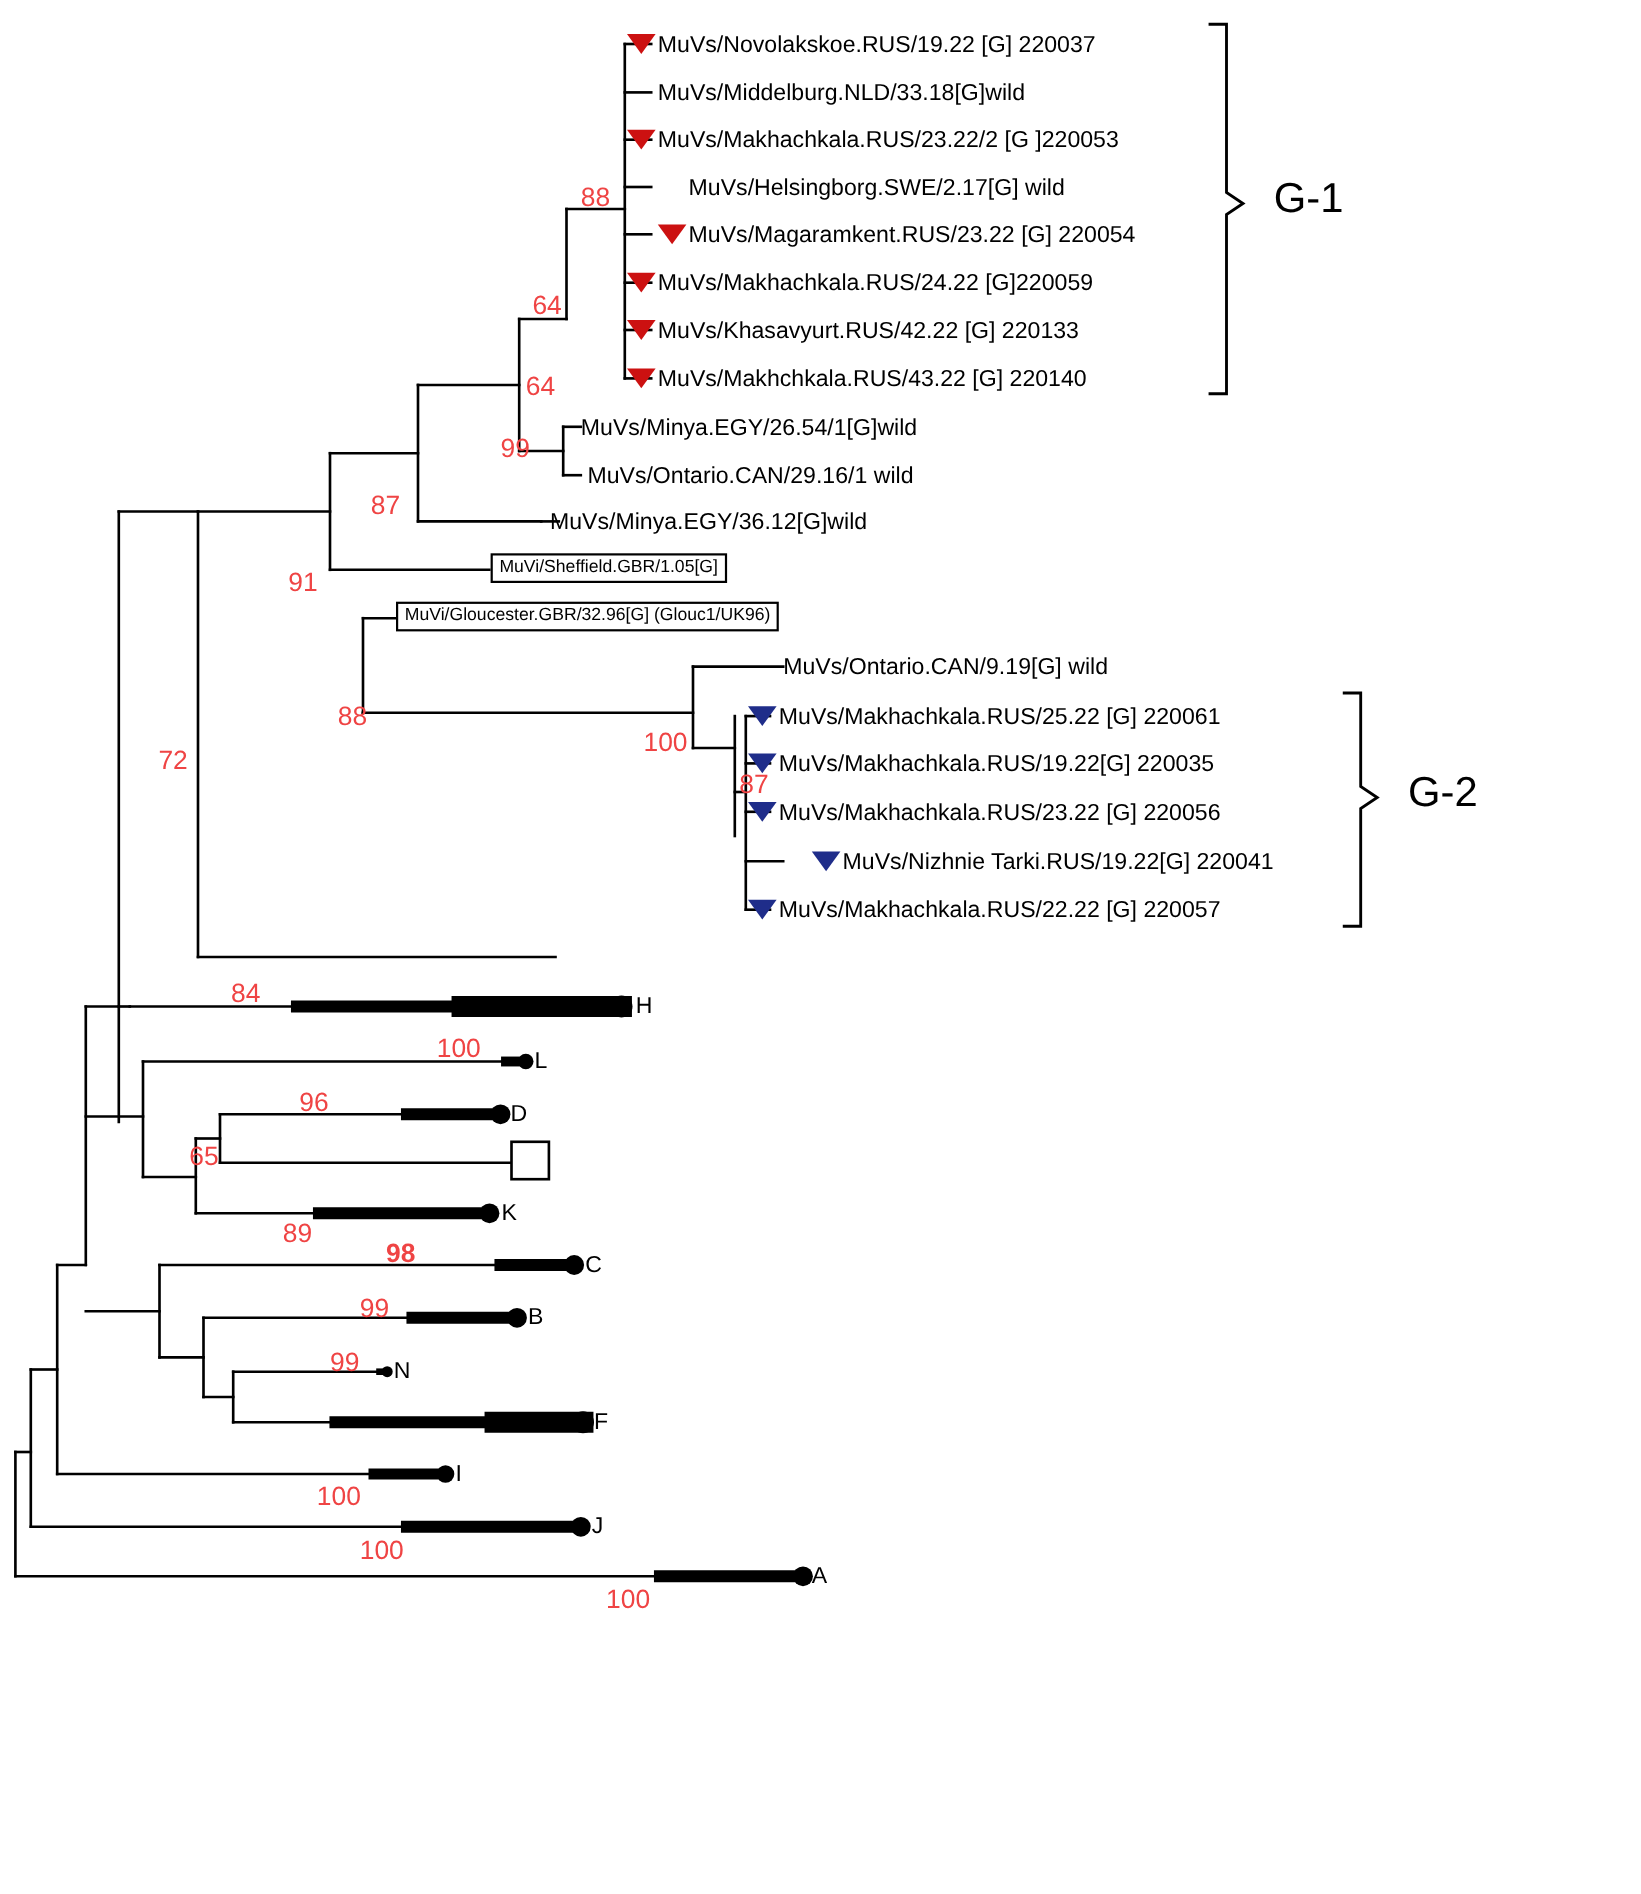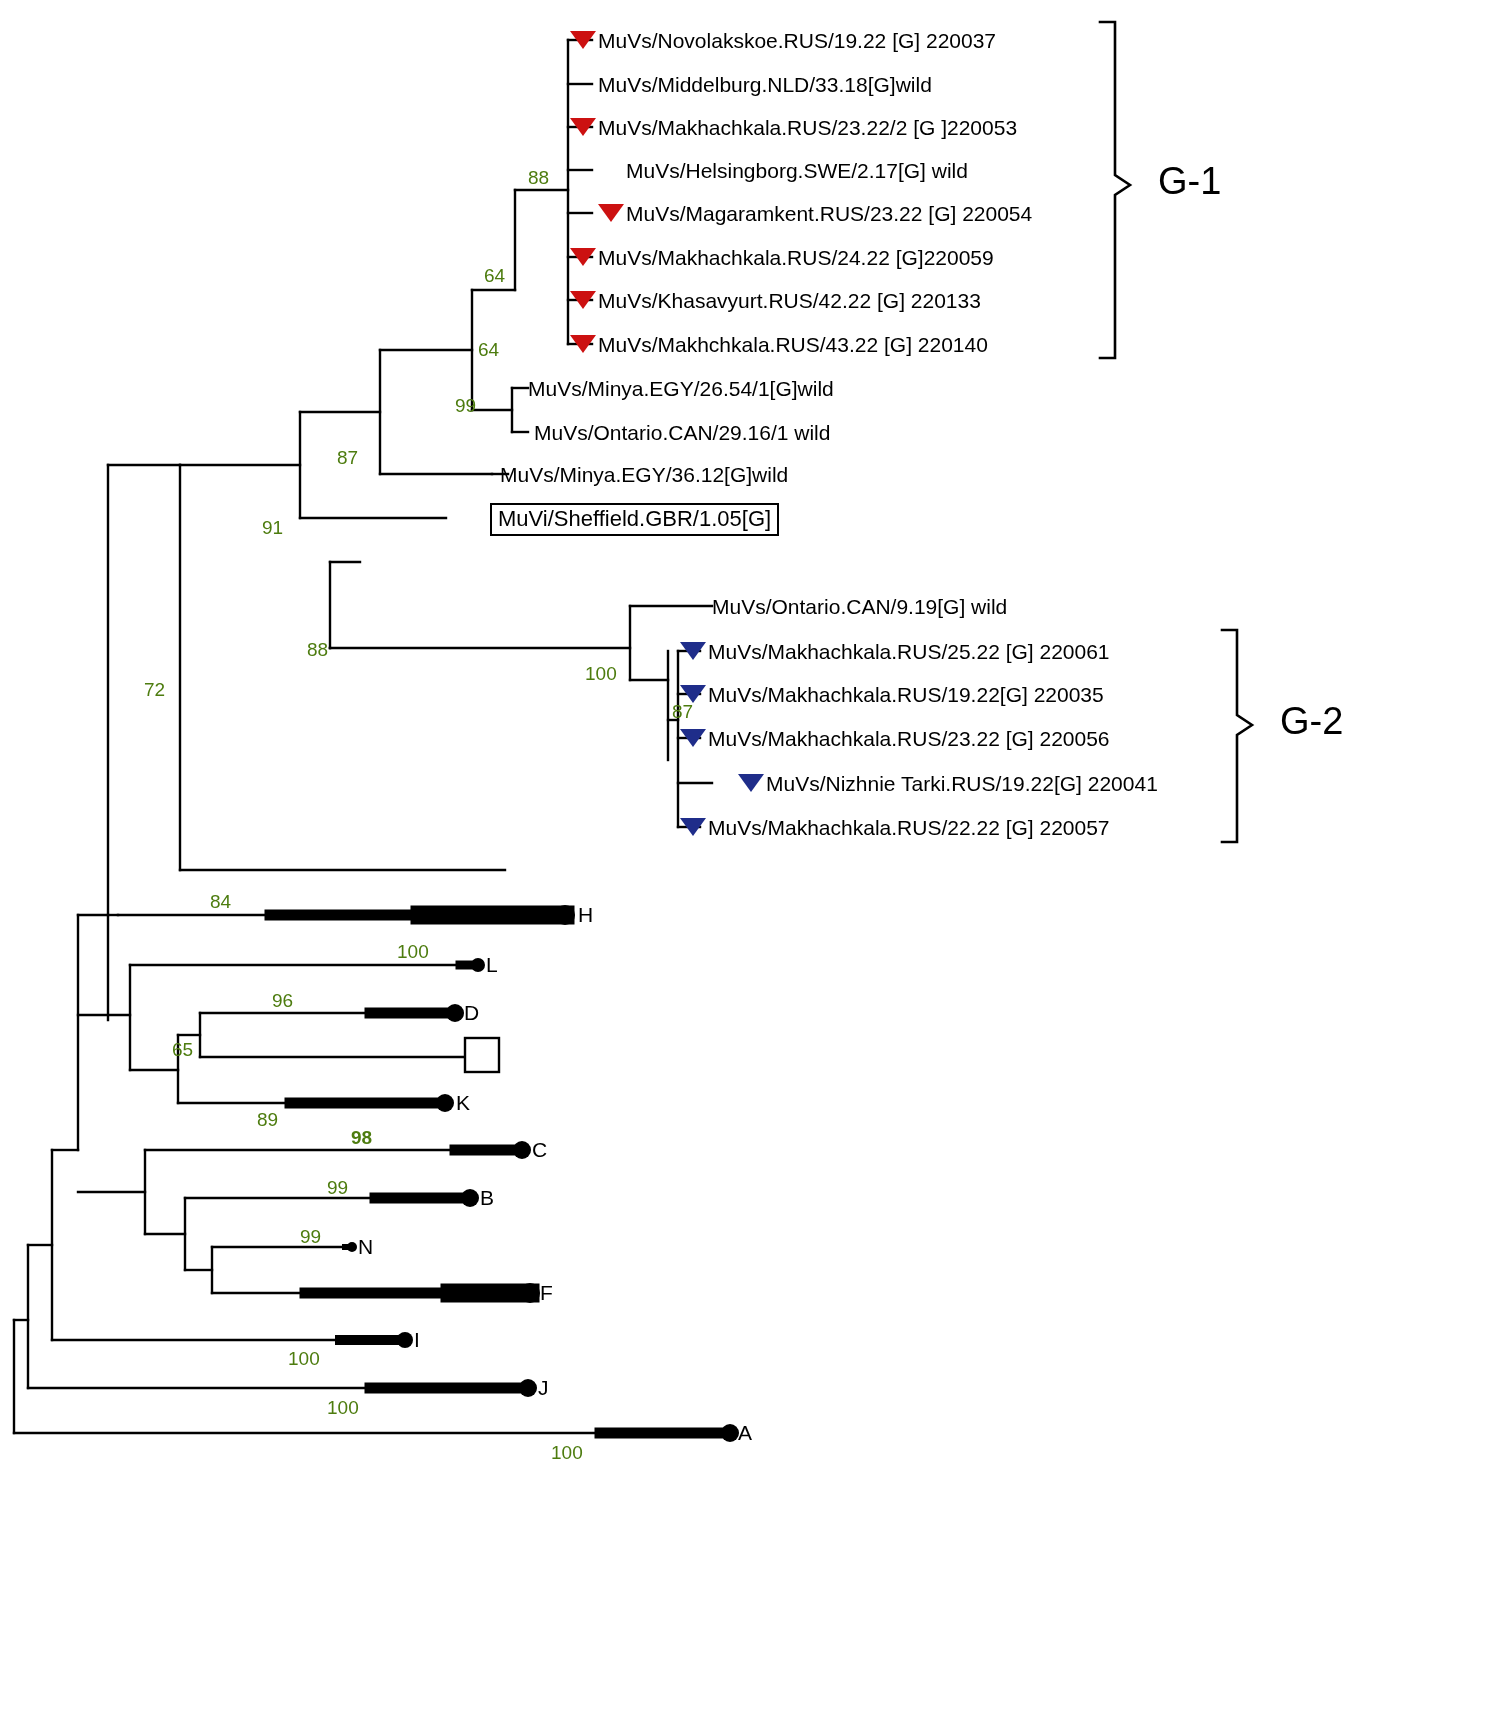--- a/index.html
+++ b/index.html
@@ -28,45 +28,44 @@
   .taxon-label {
     position: absolute;
     font-size: 21px;
     font-family: "Liberation Sans", sans-serif;
     color: #000;
     white-space: nowrap;
     line-height: 1;
   }
   .boot-label {
     position: absolute;
-    font-size: 19px;
-    font-family: "Liberation Sans", sans-serif;
-    color: #4d7c0f;
+    font-size: 24px;
+    font-family: "Liberation Sans", sans-serif;
+    color: #ef4444;
     white-space: nowrap;
     line-height: 1;
   }
   .clade-name {
     position: absolute;
     font-size: 38px;
     font-family: "Liberation Sans", sans-serif;
     color: #000;
     white-space: nowrap;
     line-height: 1;
   }
   .boxed-label {
     position: absolute;
-    font-size: 22px;
+    font-size: 16px;
     font-family: "Liberation Sans", sans-serif;
     color: #000;
     white-space: nowrap;
     border: 2px solid #000;
     background: #fff;
     padding: 3px 6px 4px 6px;
     line-height: 1;
-    margin-left: 44px;
   }
   .group-letter {
     position: absolute;
     font-size: 21px;
     font-family: "Liberation Sans", sans-serif;
     color: #000;
     white-space: nowrap;
     line-height: 1;
   }
   .marker {
@@ -265,20 +264,21 @@
   <div class="taxon-label" style="left:626px; top:160px;">MuVs/Helsingborg.SWE/2.17[G] wild</div>
   <div class="taxon-label" style="left:626px; top:203px;">MuVs/Magaramkent.RUS/23.22 [G] 220054</div>
   <div class="taxon-label" style="left:598px; top:247px;">MuVs/Makhachkala.RUS/24.22 [G]220059</div>
   <div class="taxon-label" style="left:598px; top:290px;">MuVs/Khasavyurt.RUS/42.22 [G] 220133</div>
   <div class="taxon-label" style="left:598px; top:334px;">MuVs/Makhchkala.RUS/43.22 [G] 220140</div>
   <div class="taxon-label" style="left:528px; top:378px;">MuVs/Minya.EGY/26.54/1[G]wild</div>
   <div class="taxon-label" style="left:534px; top:422px;">MuVs/Ontario.CAN/29.16/1 wild</div>
   <div class="taxon-label" style="left:500px; top:464px;text-align:center;">MuVs/Minya.EGY/36.12[G]wild</div>
 
   <div class="boxed-label" style="left:446px; top:503px;">MuVi/Sheffield.GBR/1.05[G]</div>
+  <div class="boxed-label" style="left:360px; top:547px;">MuVi/Gloucester.GBR/32.96[G] (Glouc1/UK96)</div>
 
   <div class="taxon-label" style="left:712px; top:596px;text-align:center;">MuVs/Ontario.CAN/9.19[G] wild</div>
   <div class="taxon-label" style="left:708px; top:641px;">MuVs/Makhachkala.RUS/25.22 [G] 220061</div>
   <div class="taxon-label" style="left:708px; top:684px;">MuVs/Makhachkala.RUS/19.22[G] 220035</div>
   <div class="taxon-label" style="left:708px; top:728px;">MuVs/Makhachkala.RUS/23.22 [G] 220056</div>
   <div class="taxon-label" style="left:766px; top:773px;">MuVs/Nizhnie Tarki.RUS/19.22[G] 220041</div>
   <div class="taxon-label" style="left:708px; top:817px;">MuVs/Makhachkala.RUS/22.22 [G] 220057</div>
 
   <div class="group-letter" style="left:578px; top:904px;">H</div>
   <div class="group-letter" style="left:486px; top:954px;">L</div>

